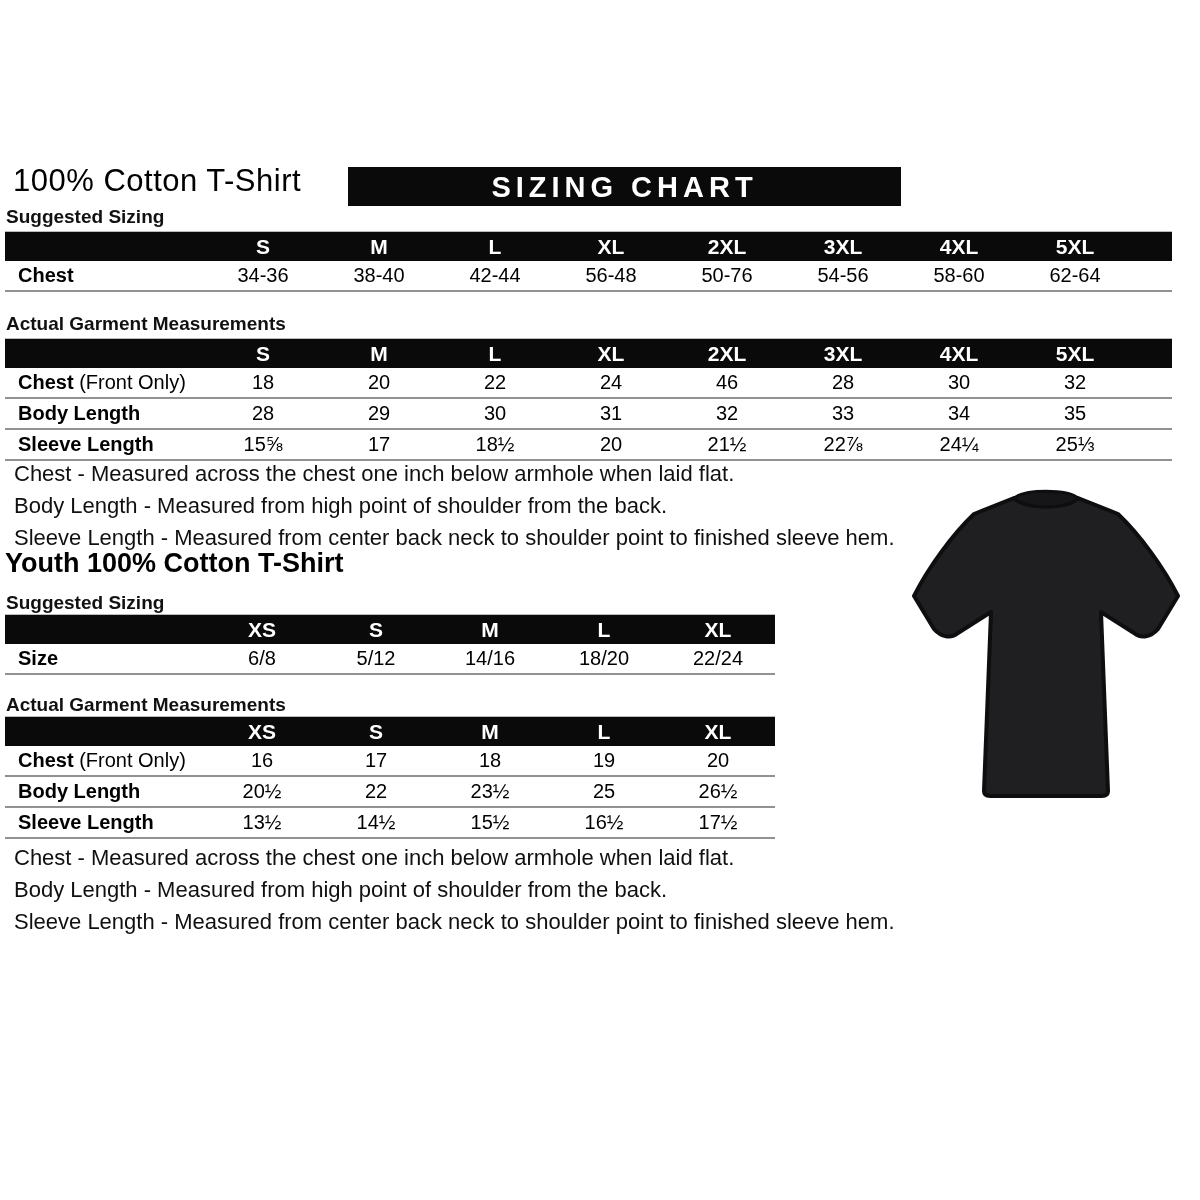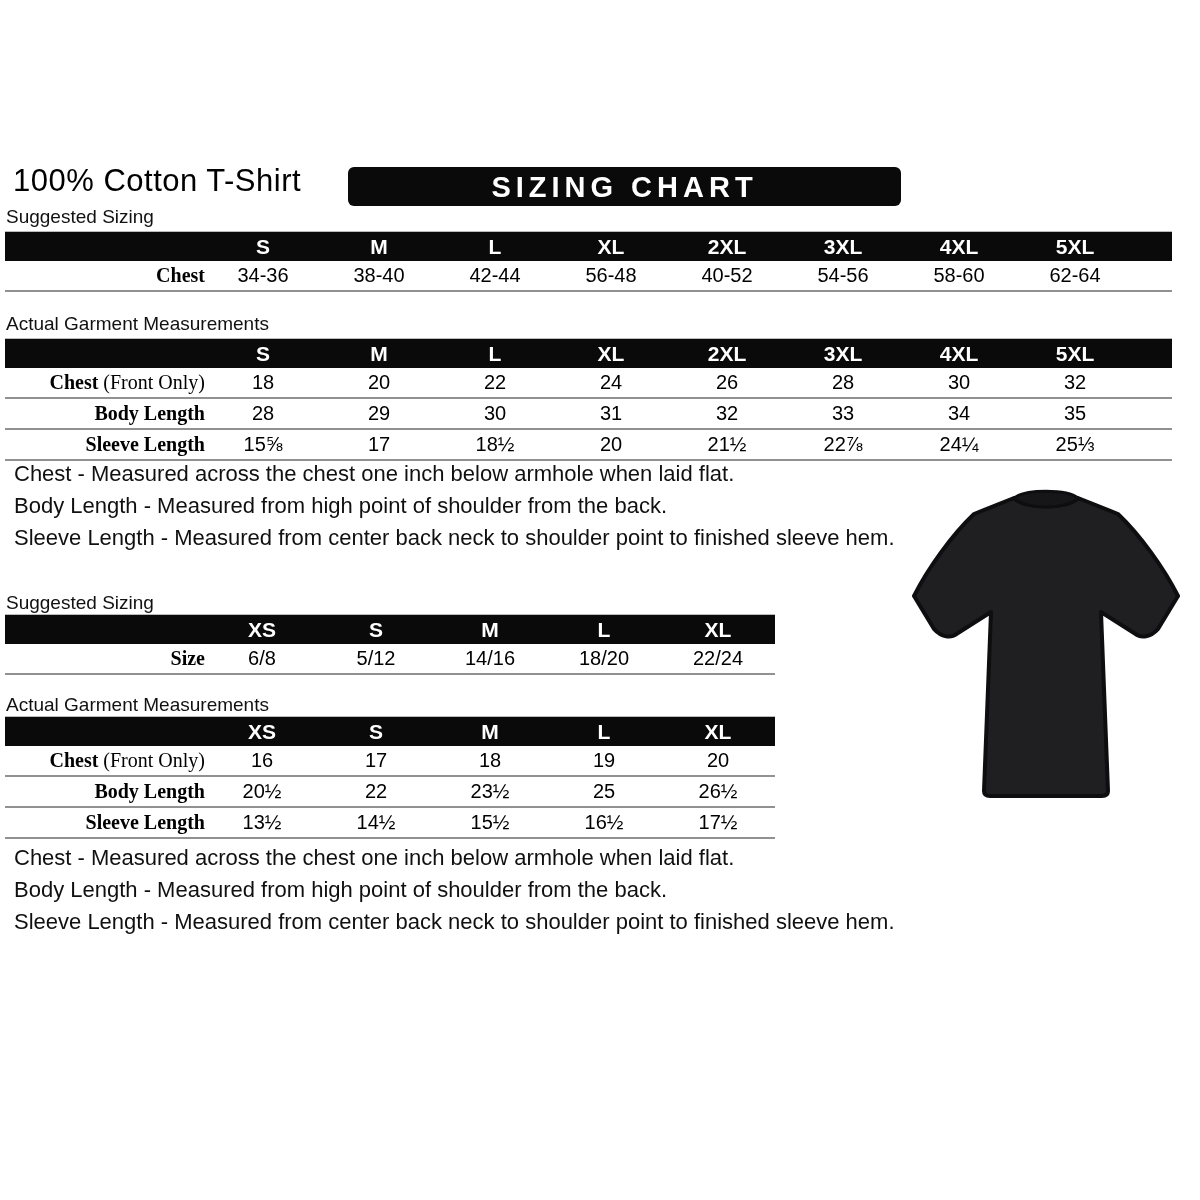--- a/index.html
+++ b/index.html
@@ -1,29 +1,29 @@
 <!DOCTYPE html>
 <html><head>
 <meta charset="utf-8">
 <style>
   html,body{margin:0;padding:0;background:#fff;}
   body{width:1200px;height:1200px;font-family:"Liberation Sans",sans-serif;color:#000;}
   .page{position:relative;width:1200px;height:1116px;background:#fff;overflow:hidden;}
 
   .title{position:absolute;left:13px;top:163px;font-size:31px;font-weight:400;letter-spacing:0.5px;white-space:nowrap;}
   .banner{position:absolute;left:348px;top:167px;width:553px;height:39px;background:#0a0a0a;color:#fff;
-          font-size:29px;font-weight:700;letter-spacing:5px;text-align:center;line-height:40px;border-radius:6px;}
-
-  .sec-label{position:absolute;left:6px;font-size:19px;font-weight:400;color:#111;white-space:nowrap;}
+          font-size:29px;font-weight:700;letter-spacing:5px;text-align:center;line-height:40px;}
+
+  .sec-label{position:absolute;left:6px;font-size:19px;font-weight:700;color:#111;white-space:nowrap;}
   .youth-title{position:absolute;left:5px;top:548px;font-size:27px;font-weight:700;white-space:nowrap;}
 
   table.sz{position:absolute;left:5px;border-collapse:collapse;table-layout:fixed;}
   table.sz th{background:#0a0a0a;color:#fff;font-weight:700;font-size:21px;height:29px;padding:0;text-align:center;border-top:1px solid #bbb;}
   table.sz td{font-size:20px;height:29px;padding:0;text-align:center;border-bottom:2px solid #919191;}
-  table.sz td.lbl{text-align:right;padding-left:13px;font-weight:700;white-space:nowrap;font-family:Liberation Serif, serif;}
+  table.sz td.lbl{text-align:left;padding-left:13px;font-weight:700;white-space:nowrap;}
   table.sz td.lbl .suffix{font-weight:400;}
   table.adult{width:1167px;}
   table.youth{width:770px;}
   .col-lbl{width:200px;} .col-sz{width:116px;} .col-pad{width:39px;} .col-ysz{width:114px;}
   #adult-suggested{top:231px;} #adult-actual{top:338px;}
   #youth-suggested{top:614px;} #youth-actual{top:716px;}
   #adult-actual-label{top:313px;} #adult-suggested-label{top:206px;}
   #youth-suggested-label{top:592px;} #youth-actual-label{top:694px;}
 
   .notes{position:absolute;left:14px;font-size:22px;color:#101010;}
@@ -68,21 +68,21 @@
         <th></th>
       </tr>
     </thead>
     <tbody>
       <tr>
         <td class="lbl">Chest</td>
         <td>34-36</td>
         <td>38-40</td>
         <td>42-44</td>
         <td>56-48</td>
-        <td>40-52</td>
+        <td>50-76</td>
         <td>54-56</td>
         <td>58-60</td>
         <td>62-64</td>
         <td></td>
       </tr>
     </tbody>
   </table>
 
   <div class="sec-label" id="adult-actual-label">Actual Garment Measurements</div>
   <table class="sz adult" id="adult-actual">
@@ -112,21 +112,21 @@
         <th></th>
       </tr>
     </thead>
     <tbody>
       <tr>
         <td class="lbl"><span>Chest</span><span class="suffix"> (Front Only)</span></td>
         <td>18</td>
         <td>20</td>
         <td>22</td>
         <td>24</td>
-        <td>26</td>
+        <td>46</td>
         <td>28</td>
         <td>30</td>
         <td>32</td>
         <td></td>
       </tr>
       <tr>
         <td class="lbl">Body Length</td>
         <td>28</td>
         <td>29</td>
         <td>30</td>
@@ -151,20 +151,21 @@
       </tr>
     </tbody>
   </table>
 
   <div class="notes" id="adult-notes">
     <div class="note">Chest - Measured across the chest one inch below armhole when laid flat.</div>
     <div class="note">Body Length - Measured from high point of shoulder from the back.</div>
     <div class="note">Sleeve Length - Measured from center back neck to shoulder point to finished sleeve hem.</div>
   </div>
 
+  <div class="youth-title">Youth 100% Cotton T-Shirt</div>
 
   <div class="sec-label" id="youth-suggested-label">Suggested Sizing</div>
   <table class="sz youth" id="youth-suggested">
     <colgroup>
         <col class="col-lbl">
         <col class="col-ysz">
         <col class="col-ysz">
         <col class="col-ysz">
         <col class="col-ysz">
         <col class="col-ysz">

